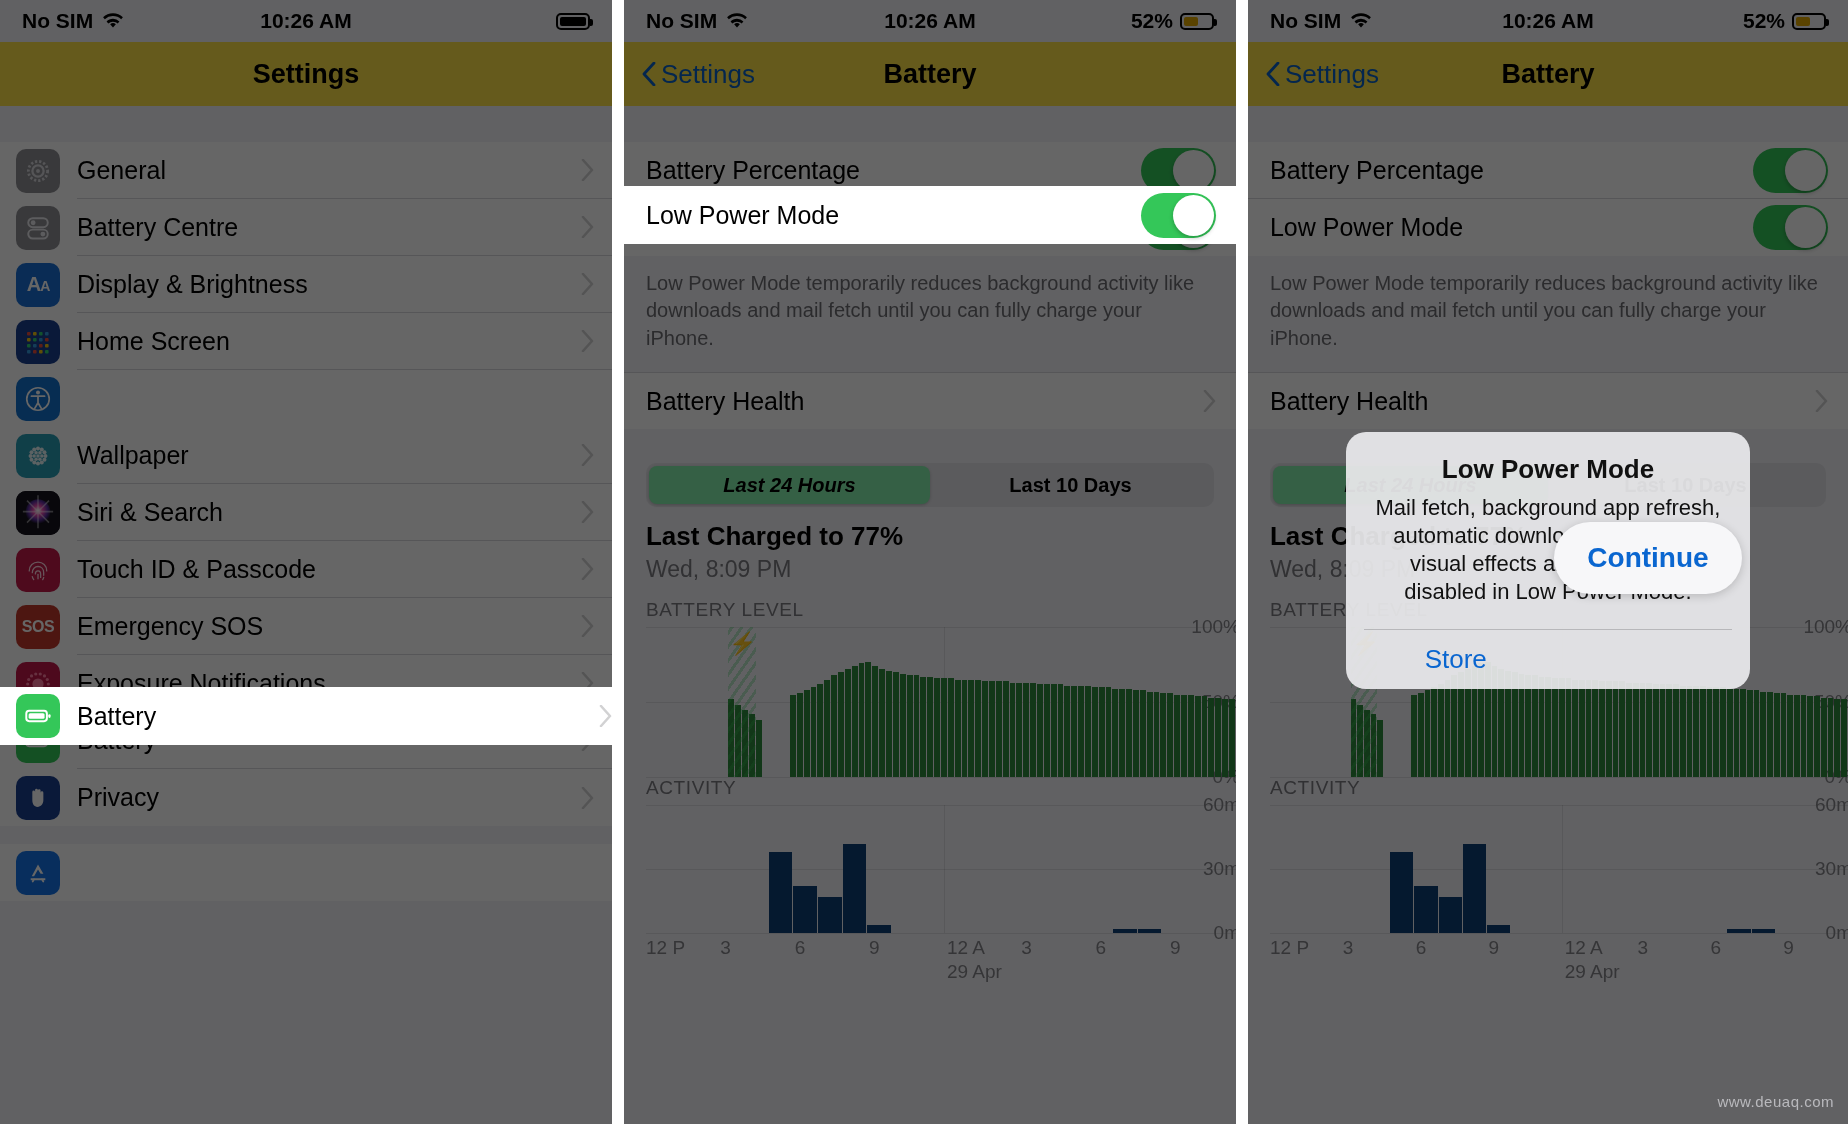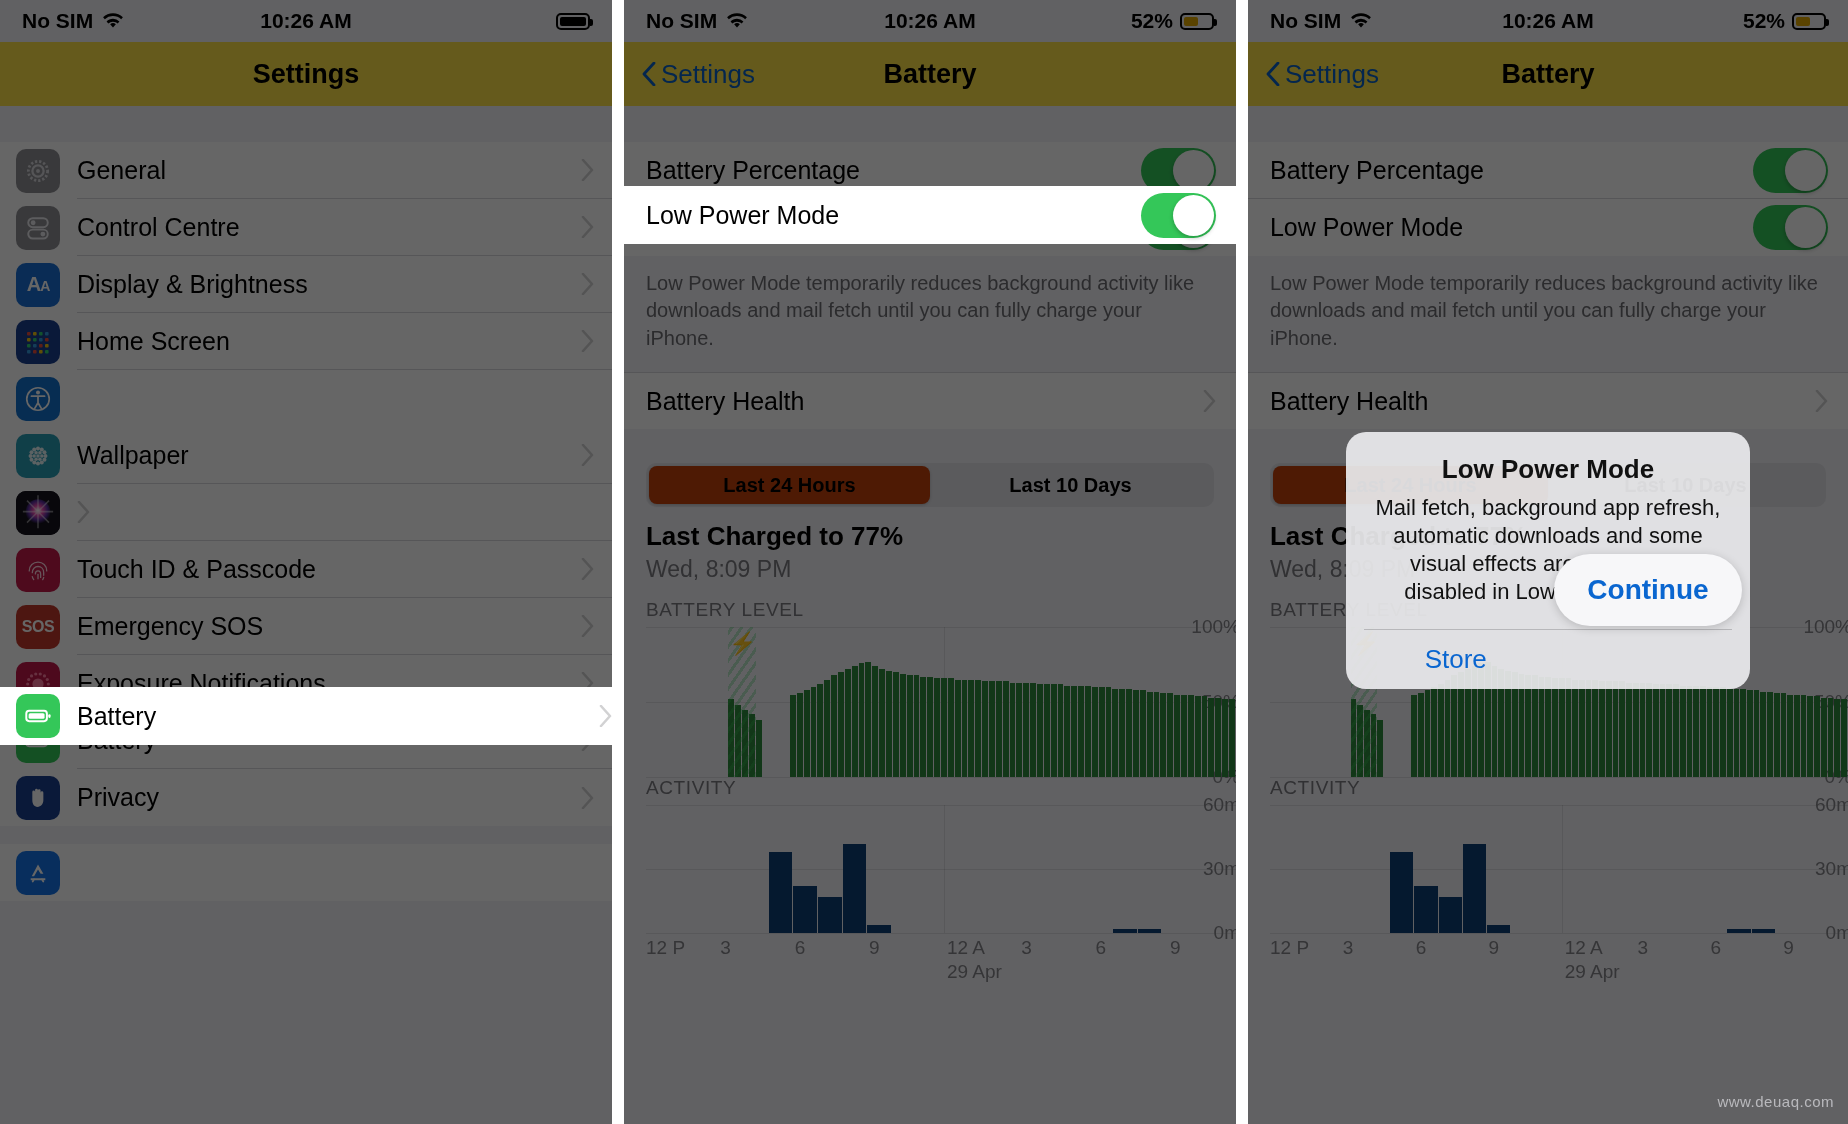--- a/index.html
+++ b/index.html
@@ -130,21 +130,21 @@
 
   .segctl {
     margin:0 22px; height:44px;
     background:#e3e3e8; border-radius:10px;
     display:flex; align-items:center; padding:3px;
   }
   .seg {
     flex:1; height:100%; display:flex; align-items:center; justify-content:center;
     font-size:20px; font-weight:bold; color:#000; border-radius:8px;
   }
-  .seg.active { background:#c2410c; box-shadow:0 1px 3px rgba(0,0,0,.2); }
+  .seg.active { background:#86efac; box-shadow:0 1px 3px rgba(0,0,0,.2);font-style:italic; }
 
   .charged-block { padding:14px 22px 6px 22px; background:#f2f2f7;}
   .charged-title { font-size:26px; font-weight:bold; color:#000; }
   .charged-sub { font-size:23px; color:#7a7a80; margin-top:4px; }
 
   .chartwrap { position:relative; background:#f2f2f7; padding-top:10px; }
   .chart-hdr {
     font-size:19px; letter-spacing:.6px; color:#7a7a80;
     padding-left:22px; padding-bottom:6px; text-transform:uppercase;
   }
@@ -259,21 +259,21 @@
         <div class="row">
           <span class="appicon" style="background: rgb(142, 142, 147);">
             <svg viewBox="0 0 32 32" width="26" height="26">
               <rect x="4" y="4" width="24" height="11" rx="5.5" fill="none" stroke="#e6e6ea" stroke-width="2.4"></rect>
               <circle cx="10" cy="9.5" r="3" fill="#e6e6ea"></circle>
               <rect x="4" y="18" width="24" height="11" rx="5.5" fill="none" stroke="#e6e6ea" stroke-width="2.4"></rect>
               <circle cx="22" cy="23.5" r="3" fill="#e6e6ea"></circle>
             </svg>
           </span>
           <div class="row-inner">
-            <span class="row-label">Control Centre</span>
+            <span class="row-label">Battery Centre</span>
             <span class="chev-right"><svg viewBox="0 0 13 22" width="13" height="22">
                 <path d="M2 1l9 10-9 10" stroke="#8a8a8e" stroke-width="2.6" fill="none" stroke-linecap="round" stroke-linejoin="round"></path>
               </svg></span>
           </div>
         </div>
         <div class="row">
           <span class="appicon" style="background: rgb(26, 111, 212);">
             <span style="color:#fff;font-size:20px;font-weight:600;letter-spacing:-1px">A<span style="font-size:14px">A</span></span>
           </span>
           <div class="row-inner">
@@ -363,20 +363,21 @@
                   <stop offset="70%" stop-color="#5b2f9e"></stop>
                   <stop offset="100%" stop-color="#101018"></stop>
                 </radialGradient>
               </defs>
               <rect width="32" height="32" fill="#15121d"></rect>
               <circle cx="16" cy="15" r="9" fill="url(#sg)"></circle>
               <path d="M16 3v24M5 15h22M8 7l16 16M24 7L8 23" stroke="rgba(255,255,255,.45)" stroke-width="1.1"></path>
             </svg>
           </span>
           <div class="row-inner">
+            <span class="row-label">Siri &amp; Search</span>
             <span class="chev-right"><svg viewBox="0 0 13 22" width="13" height="22">
                 <path d="M2 1l9 10-9 10" stroke="#8a8a8e" stroke-width="2.6" fill="none" stroke-linecap="round" stroke-linejoin="round"></path>
               </svg></span>
           </div>
         </div>
         <div class="row">
           <span class="appicon" style="background: rgb(194, 25, 74);">
             <svg viewBox="0 0 32 32" width="28" height="28" fill="none" stroke="#ffd3de" stroke-width="1.5" stroke-linecap="round">
               <path d="M6 17c0-6 4.5-10 10-10s10 4 10 10"></path>
               <path d="M9.5 19c0-4.2 2.9-7 6.5-7s6.5 2.8 6.5 7v3"></path>
@@ -960,18 +961,18 @@
     <div class="dim"></div>
 
     <div class="alert">
       <div class="alert-title">Low Power Mode</div>
       <div class="alert-msg">Mail fetch, background app refresh, automatic downloads and some visual effects are reduced or disabled in Low Power Mode.</div>
       <div class="alert-btns">
         <div class="alert-btn">Store</div>
         <div class="alert-btn sep primary" style="visibility:hidden">Continue</div>
       </div>
     </div>
-    <div class="btn-spotlight" style="left:306px;top:554px;">Continue</div>
+    <div class="btn-spotlight" style="left:306px;top:522px;">Continue</div>
 
     <div class="watermark">www.deuaq.com</div>
   </div>
 
 </div>
 
 </body></html>

